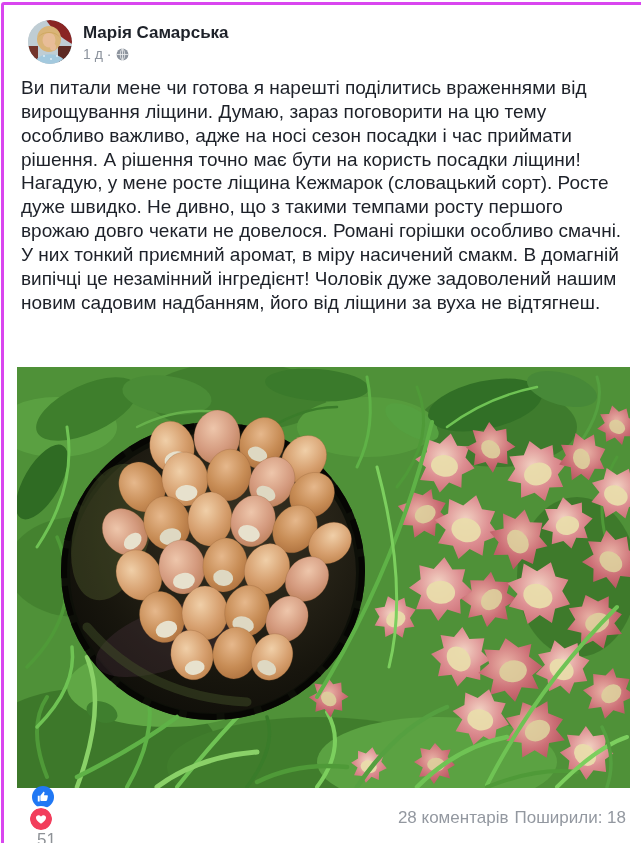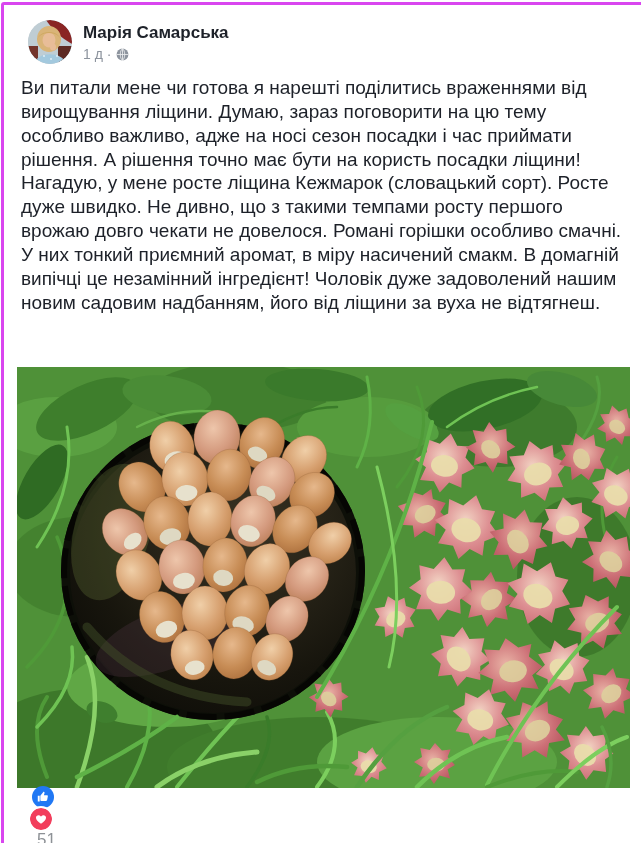--- a/index.html
+++ b/index.html
@@ -315,15 +315,19 @@
         </svg>
       </span>
       <span class="r-icon love">
         <svg width="22" height="22" viewBox="0 0 24 24">
           <circle cx="12" cy="12" r="12" fill="#f23e5c"></circle>
           <path fill="#ffffff" d="M12 17.2c-3.3-2.4-5.5-4.2-5.5-6.5 0-1.5 1.2-2.8 2.8-2.8 1.1 0 2.1.6 2.7 1.6.6-1 1.6-1.6 2.7-1.6 1.6 0 2.8 1.3 2.8 2.8 0 2.3-2.2 4.1-5.5 6.5z"></path>
         </svg>
       </span>
       <span class="count">51</span>
     </div>
+    <div class="counts">
+      <span>28 коментарів</span>
+      <span>Поширили: 18</span>
+    </div>
   </div>
 
 </div>
 
 </body></html>

